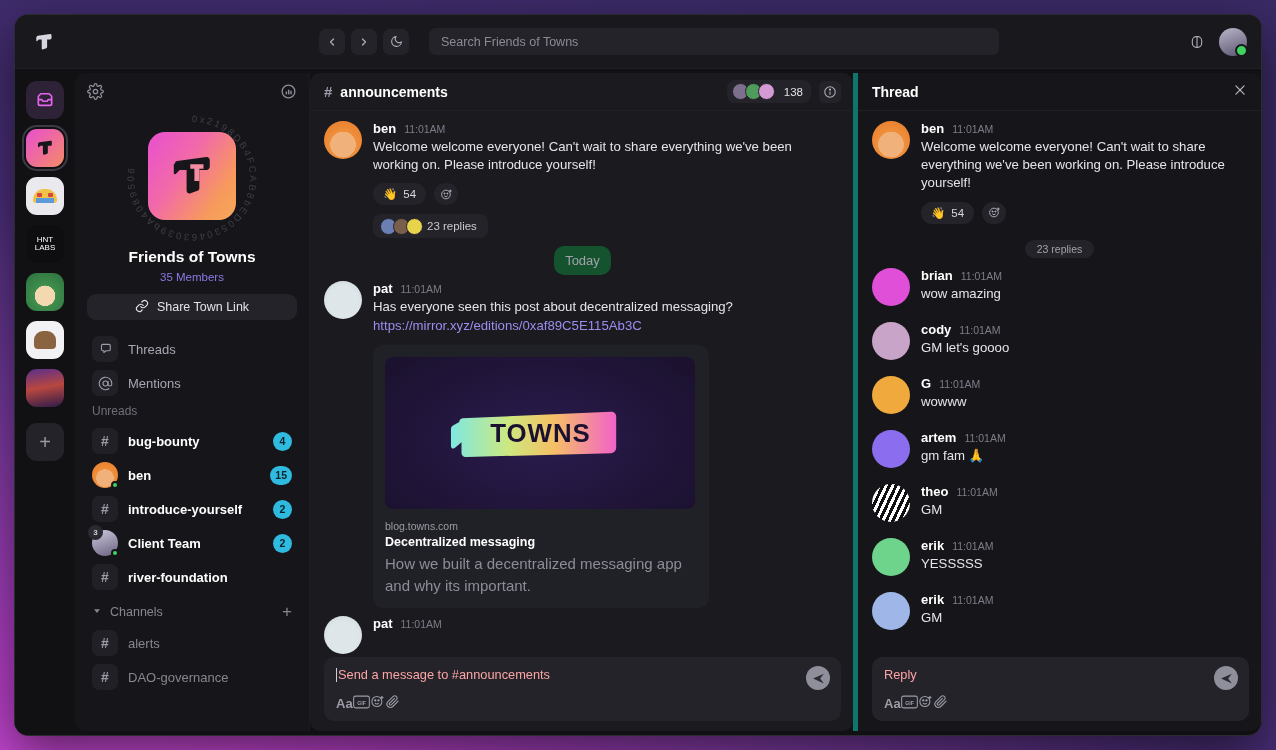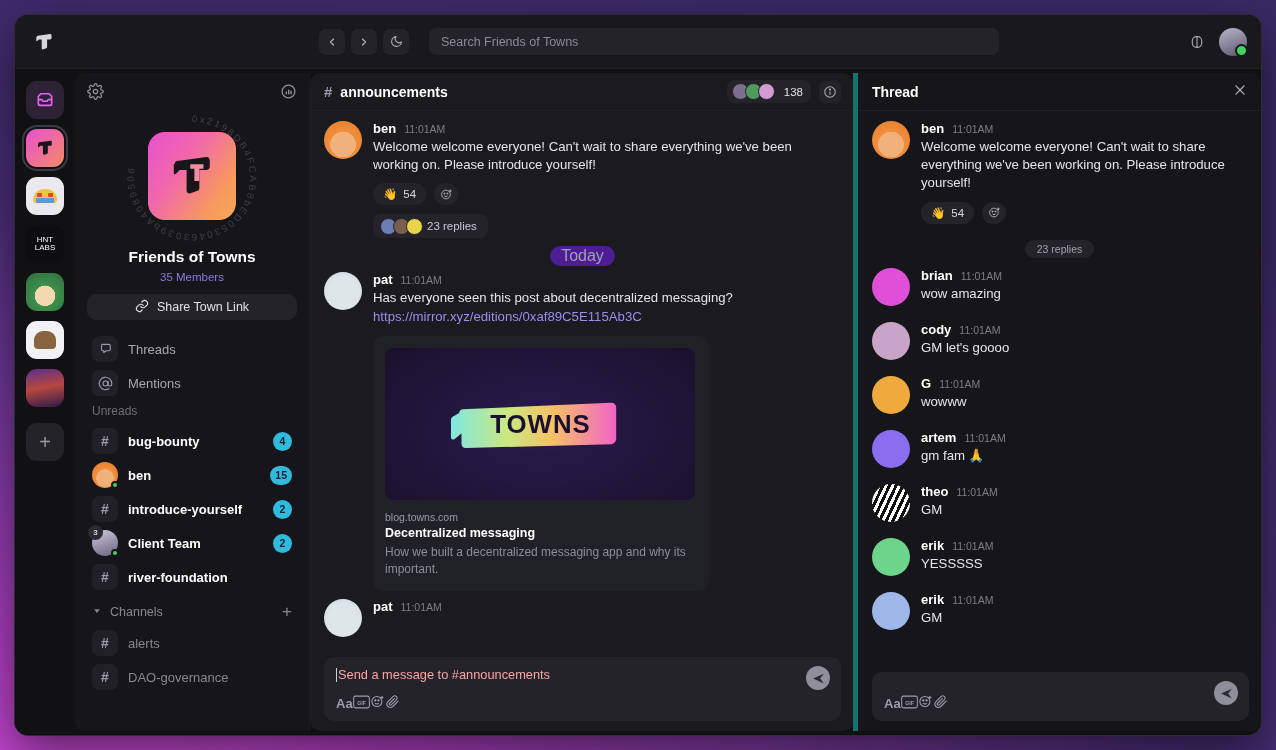--- a/index.html
+++ b/index.html
@@ -188,35 +188,35 @@
   }
   .replies-pill {
     margin-top:9px; height:24px; width:max-content; padding: 0 11px 0 7px;
     border-radius:8px; background:#232329; display:flex; align-items:center; gap:8px;
     color:#c9c9d2; font-size:11.5px; cursor:pointer;
   }
   .replies-pill .faces { display:flex; }
   .replies-pill .faces span { width:17px;height:17px;border-radius:50%;margin-right:-4px;border:1.5px solid #232329; }
   .divider-today { display:flex; align-items:center; justify-content:center; margin: 8px 0 6px; }
   .divider-today span {
-    background:#4c1d95; color:#a2a2ad; font-size:16px;
-    padding: 1px 11px; border-radius:10px;
+    background:#14532d; color:#a2a2ad; font-size:13px;
+    padding: 7px 11px; border-radius:10px;
   }
   .preview-card {
     margin-top: 10px; width: 336px; border-radius: 10px;
     background:#202027; padding: 12px; 
   }
   .preview-img {
     width: 310px; height: 152px; border-radius: 8px;
     background: radial-gradient(110% 130% at 50% 55%, #2a1b4e 0%, #1c1230 55%, #140d24 100%);
     display:flex; align-items:center; justify-content:center;
   }
   .preview-site { color:#9b9ba6; font-size:10.5px; margin-top:11px; }
   .preview-title { color:#fff; font-size:12.5px; font-weight:700; margin-top:3px; }
-  .preview-desc { color:#8d8d98; font-size:12px; margin-top:4px; line-height:1.45; }
+  .preview-desc { color:#8d8d98; font-size:15px; margin-top:4px; line-height:1.45; }
   
   .composer-wrap { padding: 0 12px 10px 14px; }
   .composer {
     background:#232329; border-radius:10px; padding: 10px 12px 8px;
     position: relative;
   }
   .composer-input { color:#fca5a5; font-size:12.8px; display:flex; align-items:center; }
   .caret {
     display:inline-block; width:1px; height:14px; background:#cfcfd8; margin-right:1px;
   }
@@ -746,20 +746,23 @@
               <span class="msg-author">erik</span>
               <span class="msg-time">11:01AM</span>
             </div>
             <div class="msg-text">GM</div>
           </div>
         </div>
       </div>
 
       <div class="composer-wrap">
         <div class="composer">
+          <div class="composer-input">
+            <span>Reply</span>
+          </div>
           <div class="composer-tools">
             <span style="font-size:13px;font-weight:600;">Aa</span>
             <span>
               <svg width="17" height="14" viewBox="0 0 26 20" fill="none" stroke="currentColor" stroke-width="1.6">
                   <rect x="1" y="1" width="24" height="18" rx="3"></rect>
                   <text x="13" y="14" font-family="Liberation Sans, sans-serif" font-size="8" font-weight="bold" fill="currentColor" stroke="none" text-anchor="middle">GIF</text>
                 </svg>
             </span>
             <span>
               <svg width="15" height="15" viewBox="0 0 24 24" fill="none" stroke="currentColor" stroke-width="1.7">

